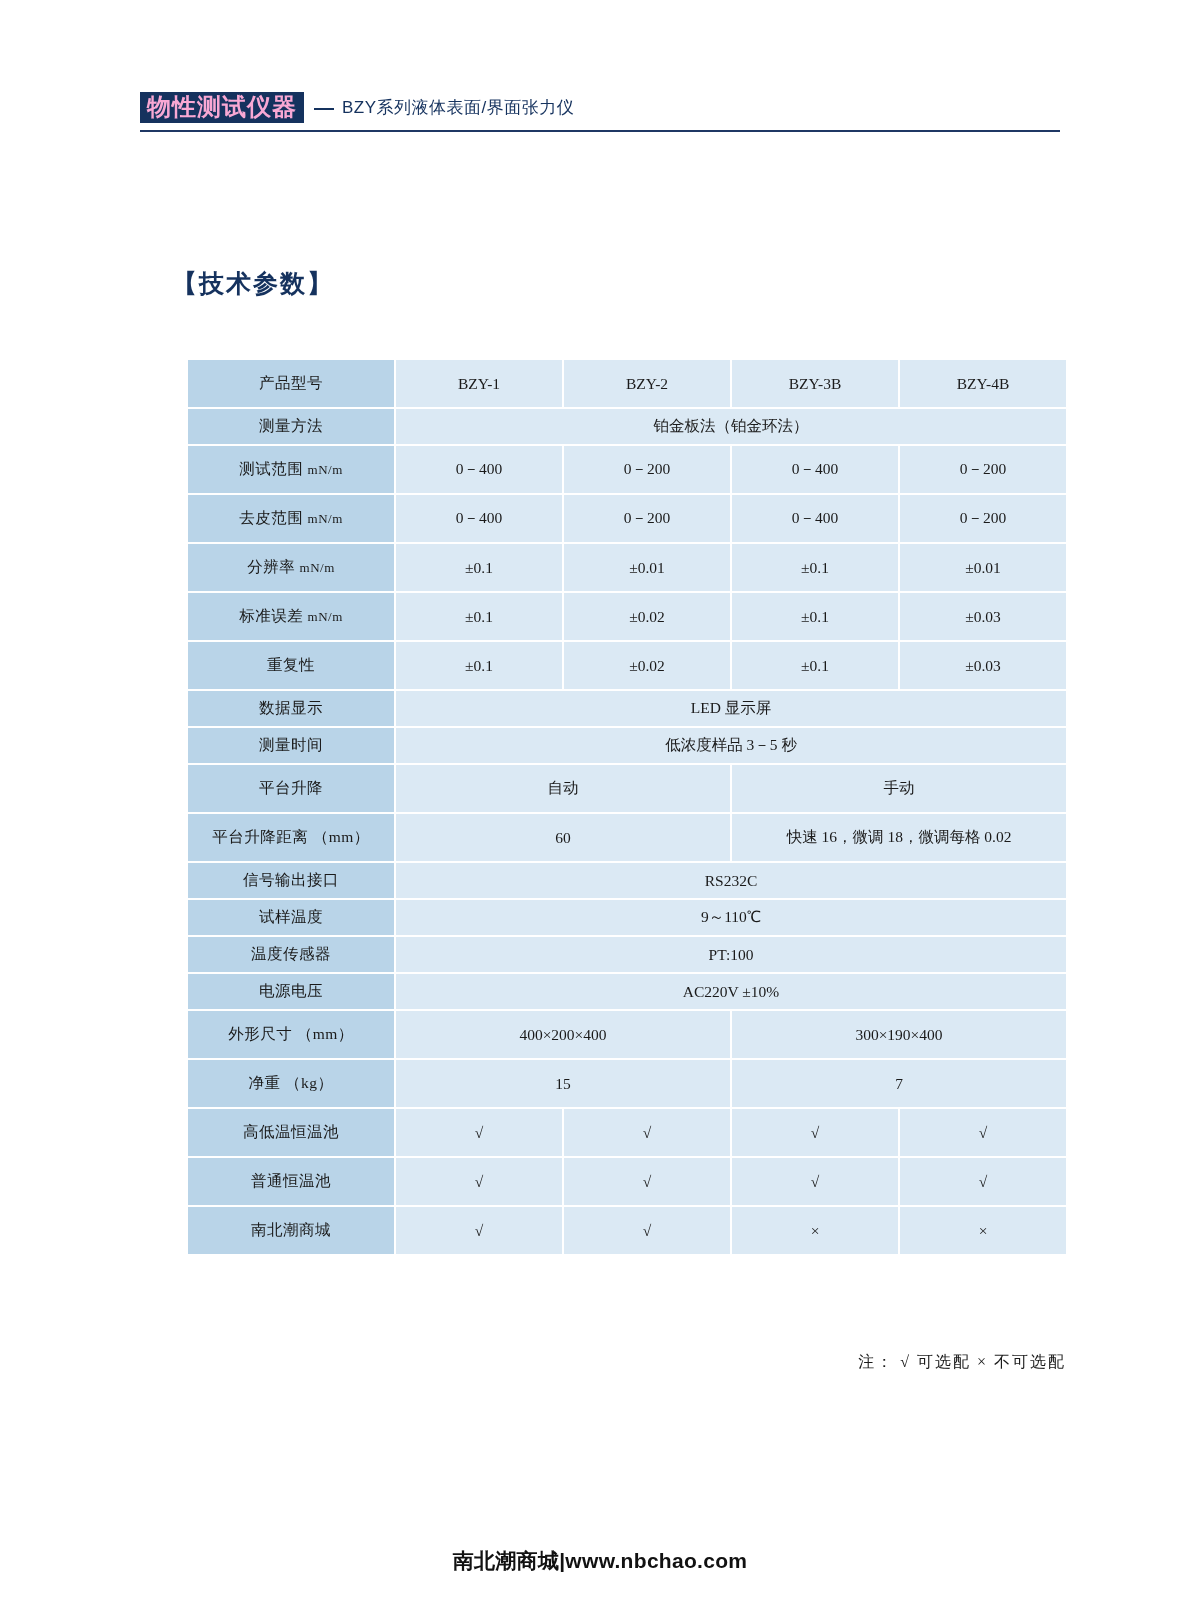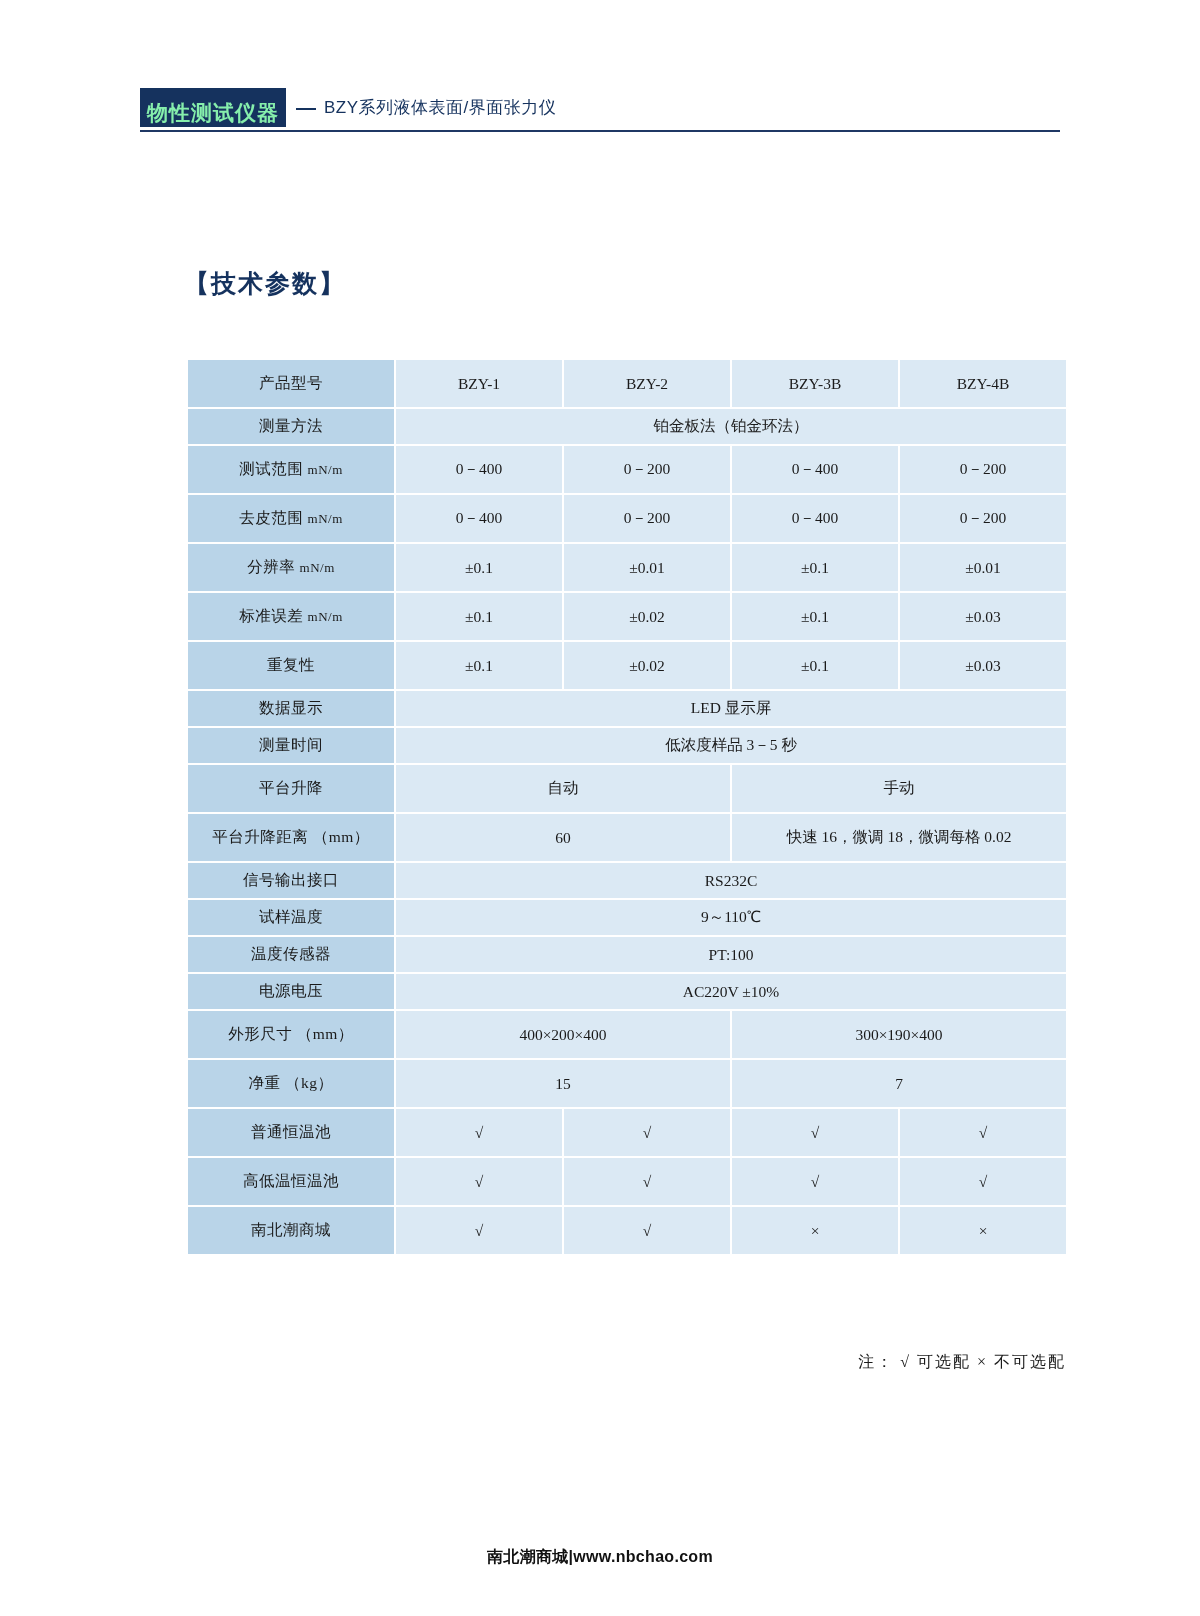--- a/index.html
+++ b/index.html
@@ -22,46 +22,46 @@
     left: 140px;
     top: 84px;
     width: 920px;
     height: 46px;
     border-bottom: 2px solid #1f3864;
     display: flex;
     align-items: center;
   }
   .header-badge {
     background: #15325e;
-    color: #86efac;
-    font-family: "Liberation Sans", sans-serif;
-    font-weight: bold;
-    font-size: 21px;
+    color: #f9a8d4;
+    font-family: "Liberation Sans", sans-serif;
+    font-weight: bold;
+    font-size: 24px;
     letter-spacing: 1px;
-    padding: 14px 7px 4px 7px;
+    padding: 3px 7px 4px 7px;
     line-height: 1;
   }
   .header-dash {
     font-family: "Liberation Sans", sans-serif;
     font-weight: bold;
     font-size: 20px;
     color: #15325e;
     margin: 0 8px 0 10px;
   }
   .header-sub {
     font-family: "Liberation Sans", sans-serif;
     font-size: 17px;
     color: #15325e;
     letter-spacing: 0.5px;
   }
 
   
   .section-title {
     position: absolute;
-    left: 184px;
+    left: 172px;
     top: 267px;
     font-family: "Liberation Sans", sans-serif;
     font-weight: bold;
     font-size: 25px;
     color: #15325e;
     letter-spacing: 2px;
   }
 
   
   .spec-table {
@@ -107,21 +107,21 @@
   }
 
   
   .footer {
     position: absolute;
     left: 0;
     top: 1547px;
     width: 1200px;
     text-align: center;
     font-family: "Liberation Sans", sans-serif;
-    font-size: 16px;
+    font-size: 21px;
     font-weight: bold;
     color: #111111;
     letter-spacing: 0.3px;
   }
 </style>
 </head>
 <body>
 
 <div class="header">
   <span class="header-badge">物性测试仪器</span>
@@ -242,29 +242,29 @@
       <td colspan="2">300×190×400</td>
     </tr>
 
     <tr class="tall">
       <td class="label">净重 （kg）</td>
       <td colspan="2">15</td>
       <td colspan="2">7</td>
     </tr>
 
     <tr class="tall">
+      <td class="label">高低温恒温池</td>
+      <td class="mark">√</td>
+      <td class="mark">√</td>
+      <td class="mark">√</td>
+      <td class="mark">√</td>
+    </tr>
+
+    <tr class="tall">
       <td class="label">普通恒温池</td>
-      <td class="mark">√</td>
-      <td class="mark">√</td>
-      <td class="mark">√</td>
-      <td class="mark">√</td>
-    </tr>
-
-    <tr class="tall">
-      <td class="label">高低温恒温池</td>
       <td class="mark">√</td>
       <td class="mark">√</td>
       <td class="mark">√</td>
       <td class="mark">√</td>
     </tr>
 
     <tr class="tall">
       <td class="label">南北潮商城</td>
       <td class="mark">√</td>
       <td class="mark">√</td>

